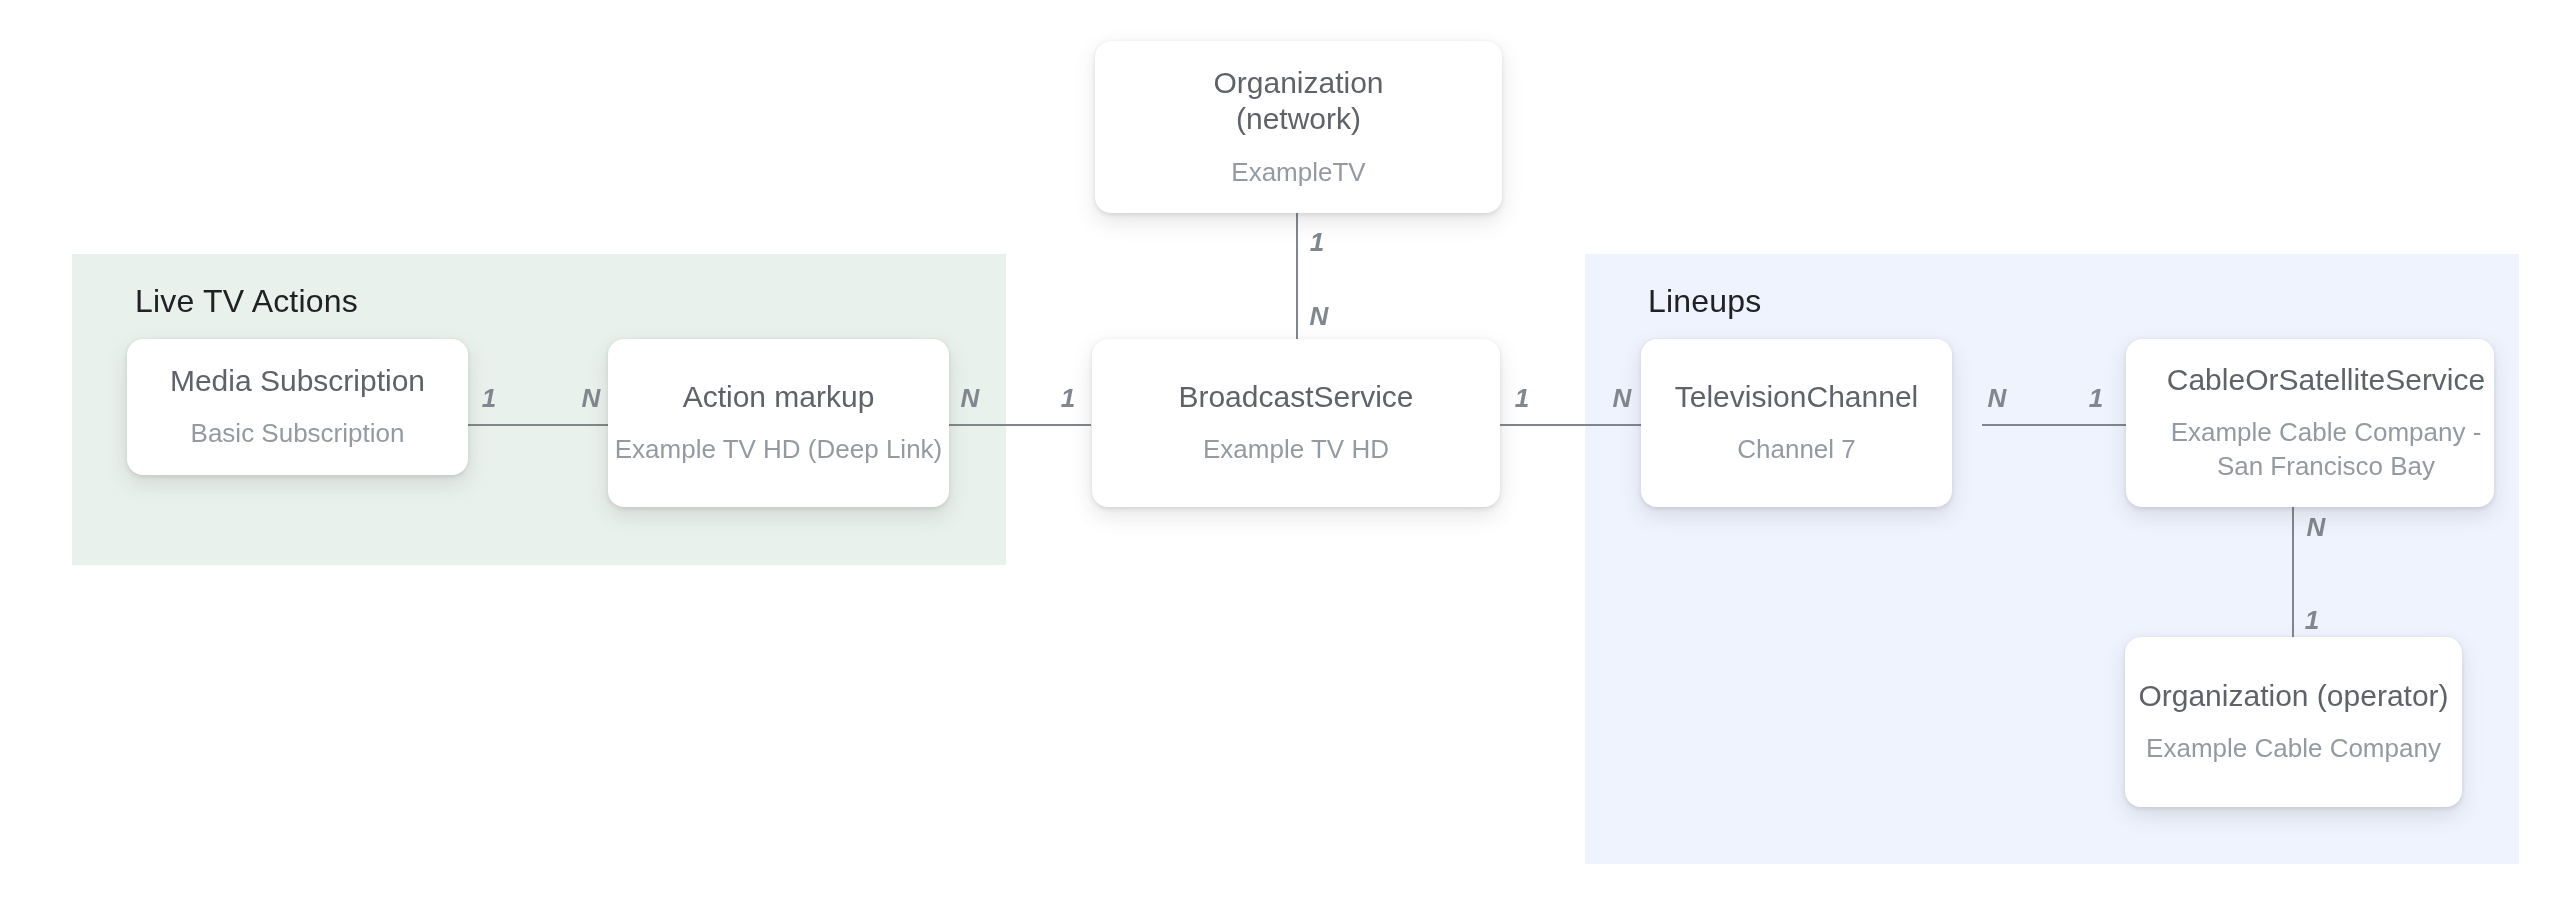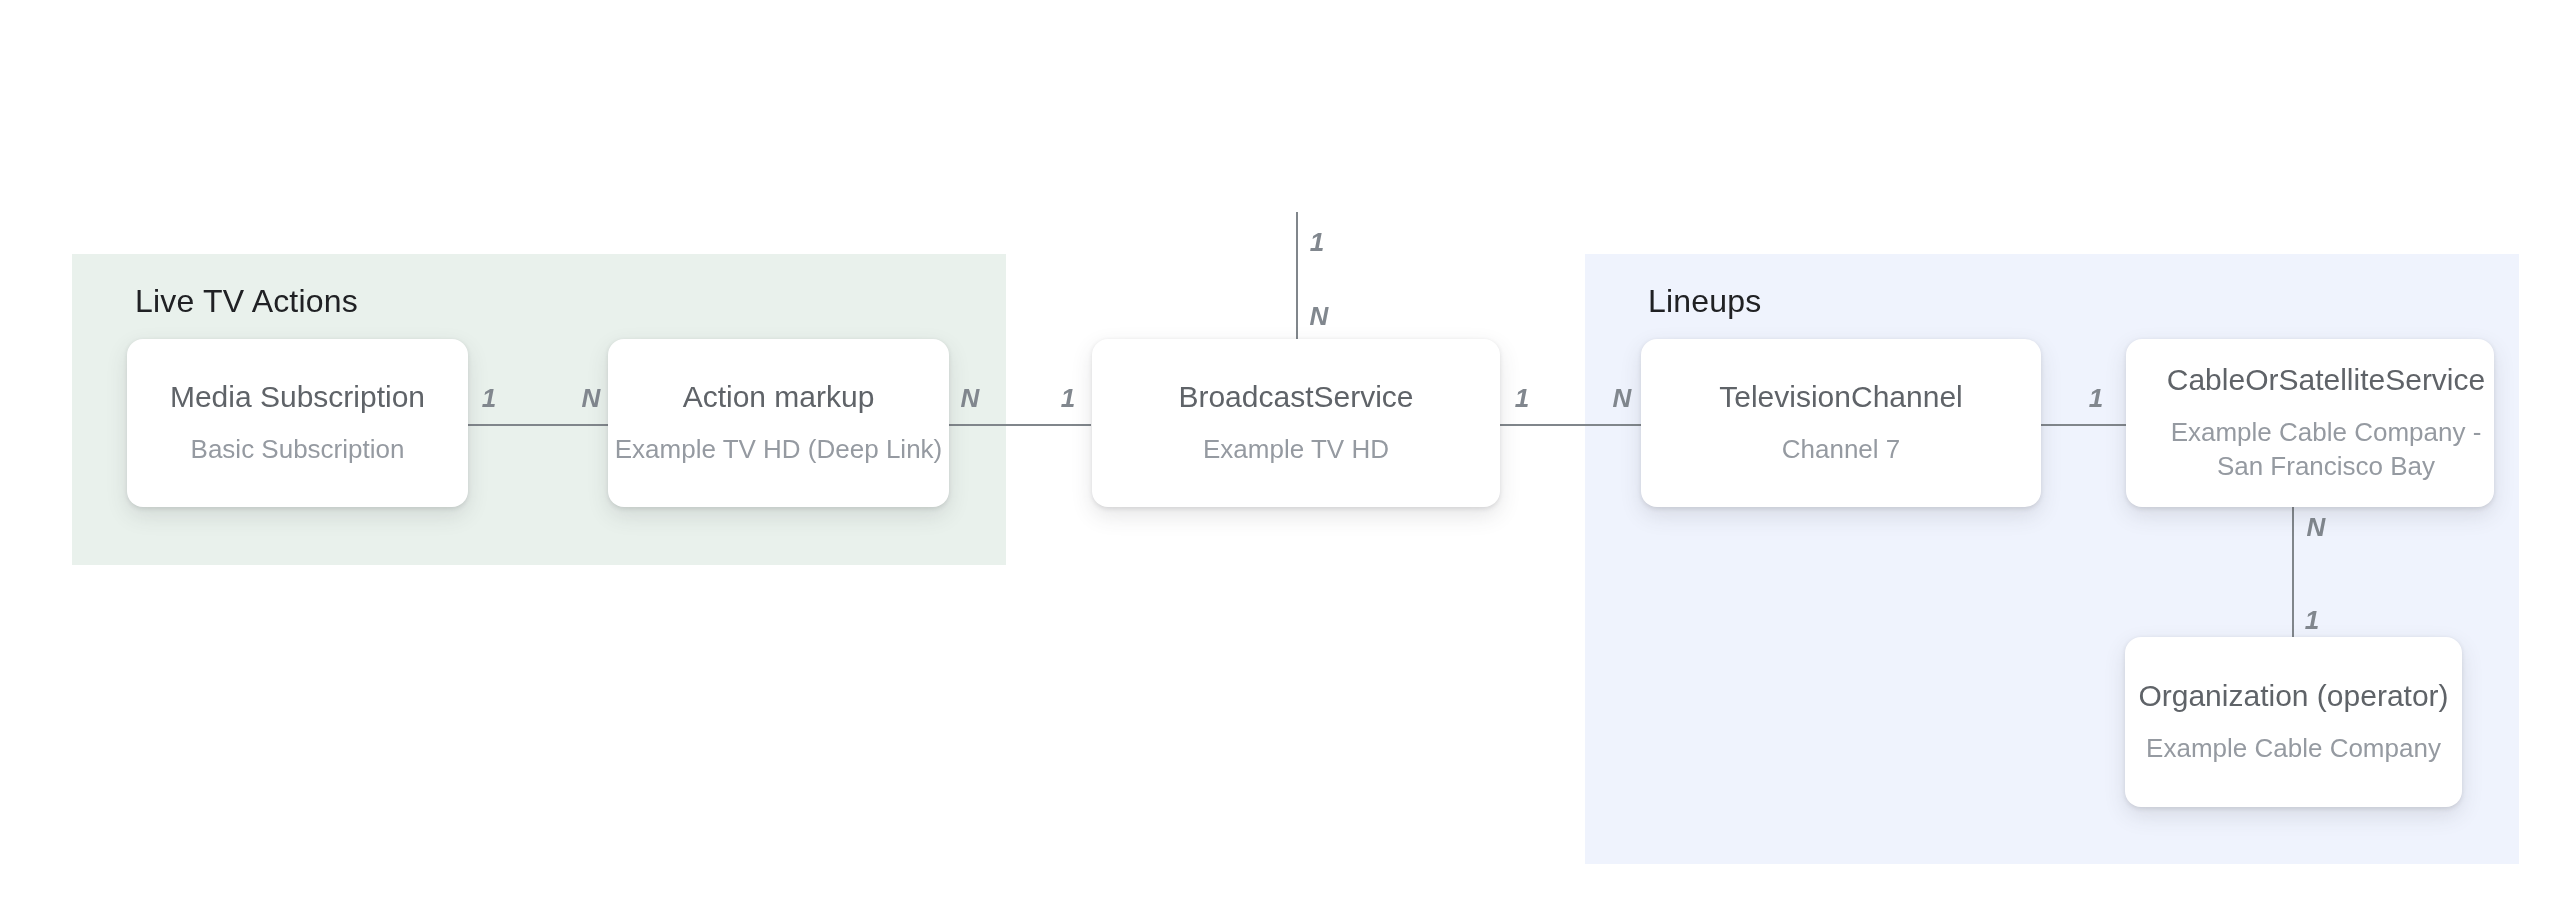--- a/index.html
+++ b/index.html
@@ -104,37 +104,42 @@
 
   <span class="card-lab" style="left:1522px; top:398px;">1</span>
   <span class="card-lab" style="left:1622px; top:398px;">N</span>
 
   <span class="card-lab" style="left:1997px; top:398px;">N</span>
   <span class="card-lab" style="left:2096px; top:398px;">1</span>
 
   <span class="card-lab" style="left:2316px; top:527px;">N</span>
   <span class="card-lab" style="left:2312px; top:620px;">1</span>
 
+  <article class="card" style="left:1095px; top:41px; width:407px; height:172px;">
+    <div class="card-title">Organization
+(network)</div>
+    <div class="card-subtitle">ExampleTV</div>
+  </article>
 
-  <article class="card" style="left:127px; top:339px; width:341px; height:168px;">
+  <article class="card" style="left:127px; top:339px; width:341px; height:136px;">
     <div class="card-title">Media Subscription</div>
     <div class="card-subtitle">Basic Subscription</div>
   </article>
 
   <article class="card" style="left:1092px; top:339px; width:408px; height:168px;">
     <div class="card-title">BroadcastService</div>
     <div class="card-subtitle">Example TV HD</div>
   </article>
 
   <article class="card" style="left:608px; top:339px; width:341px; height:168px;">
     <div class="card-title">Action markup</div>
     <div class="card-subtitle">Example TV HD (Deep Link)</div>
   </article>
 
-  <article class="card" style="left:1641px; top:339px; width:400px; height:168px;">
+  <article class="card" style="left:1641px; top:339px; width:311px; height:168px;">
     <div class="card-title">TelevisionChannel</div>
     <div class="card-subtitle">Channel 7</div>
   </article>
 
   <article class="card" style="left:2126px; top:339px; width:336px; height:168px;padding-left:32px;">
     <div class="card-title">CableOrSatelliteService</div>
     <div class="card-subtitle">Example Cable Company -
 San Francisco Bay</div>
   </article>
 

